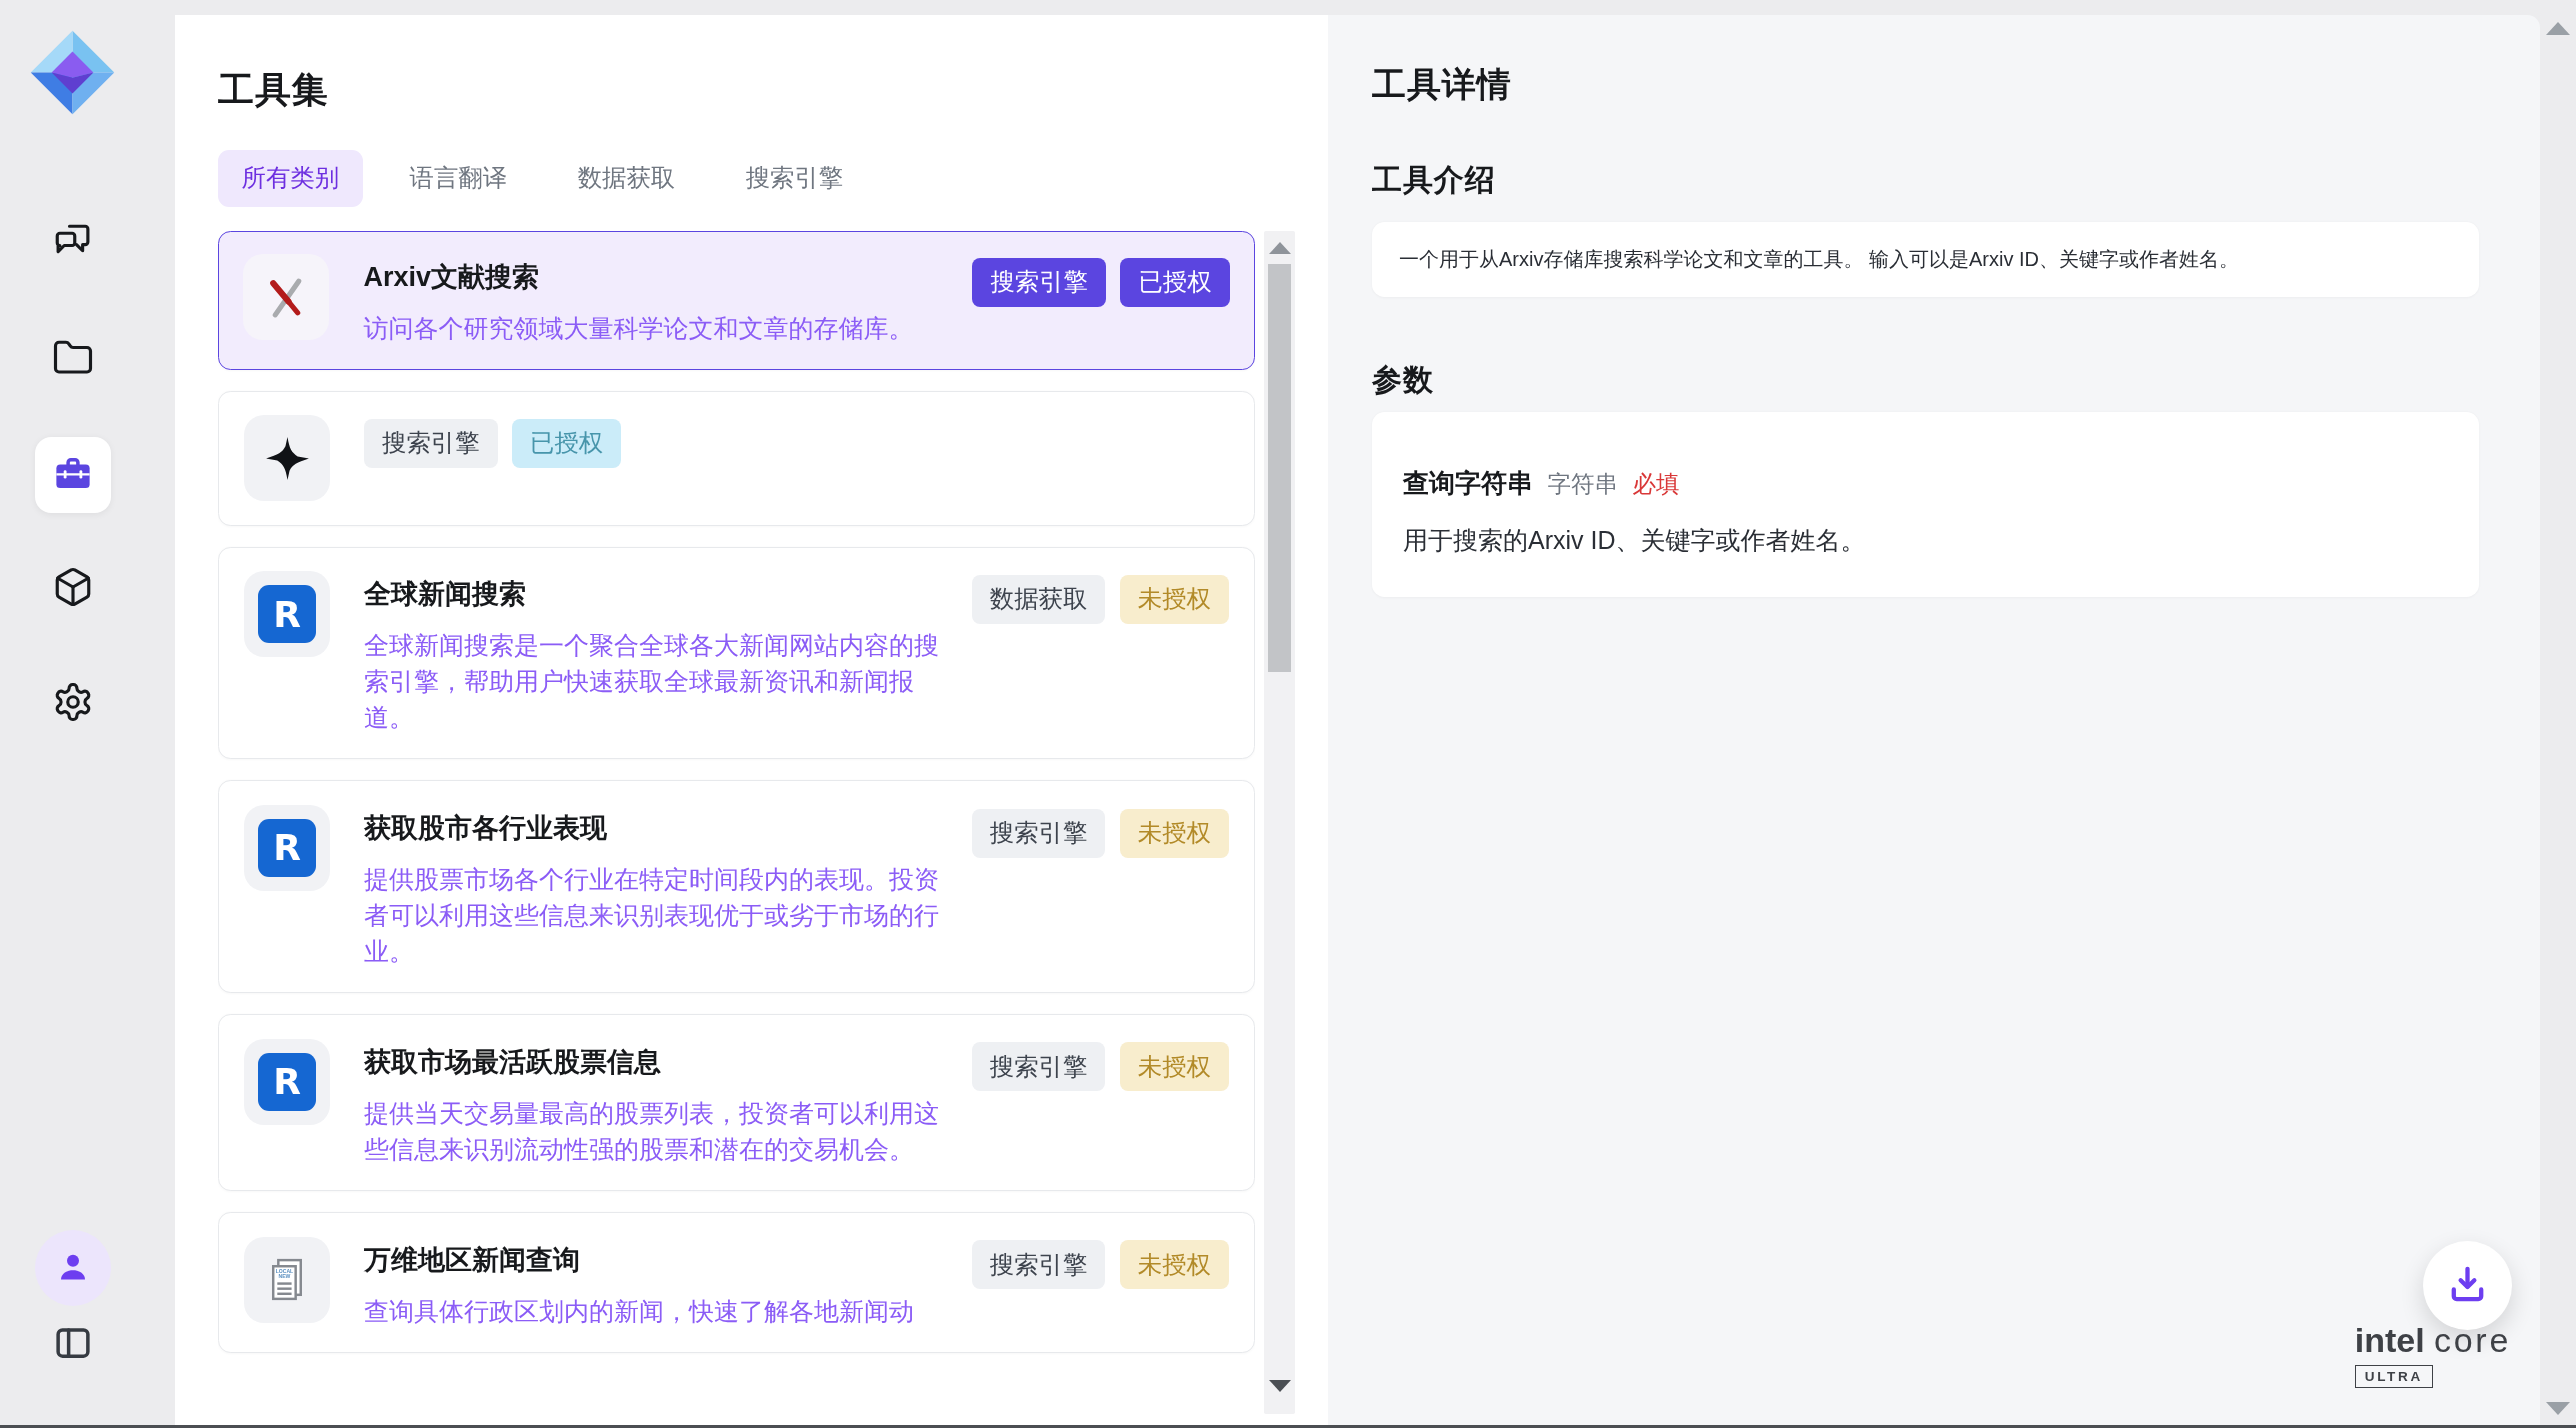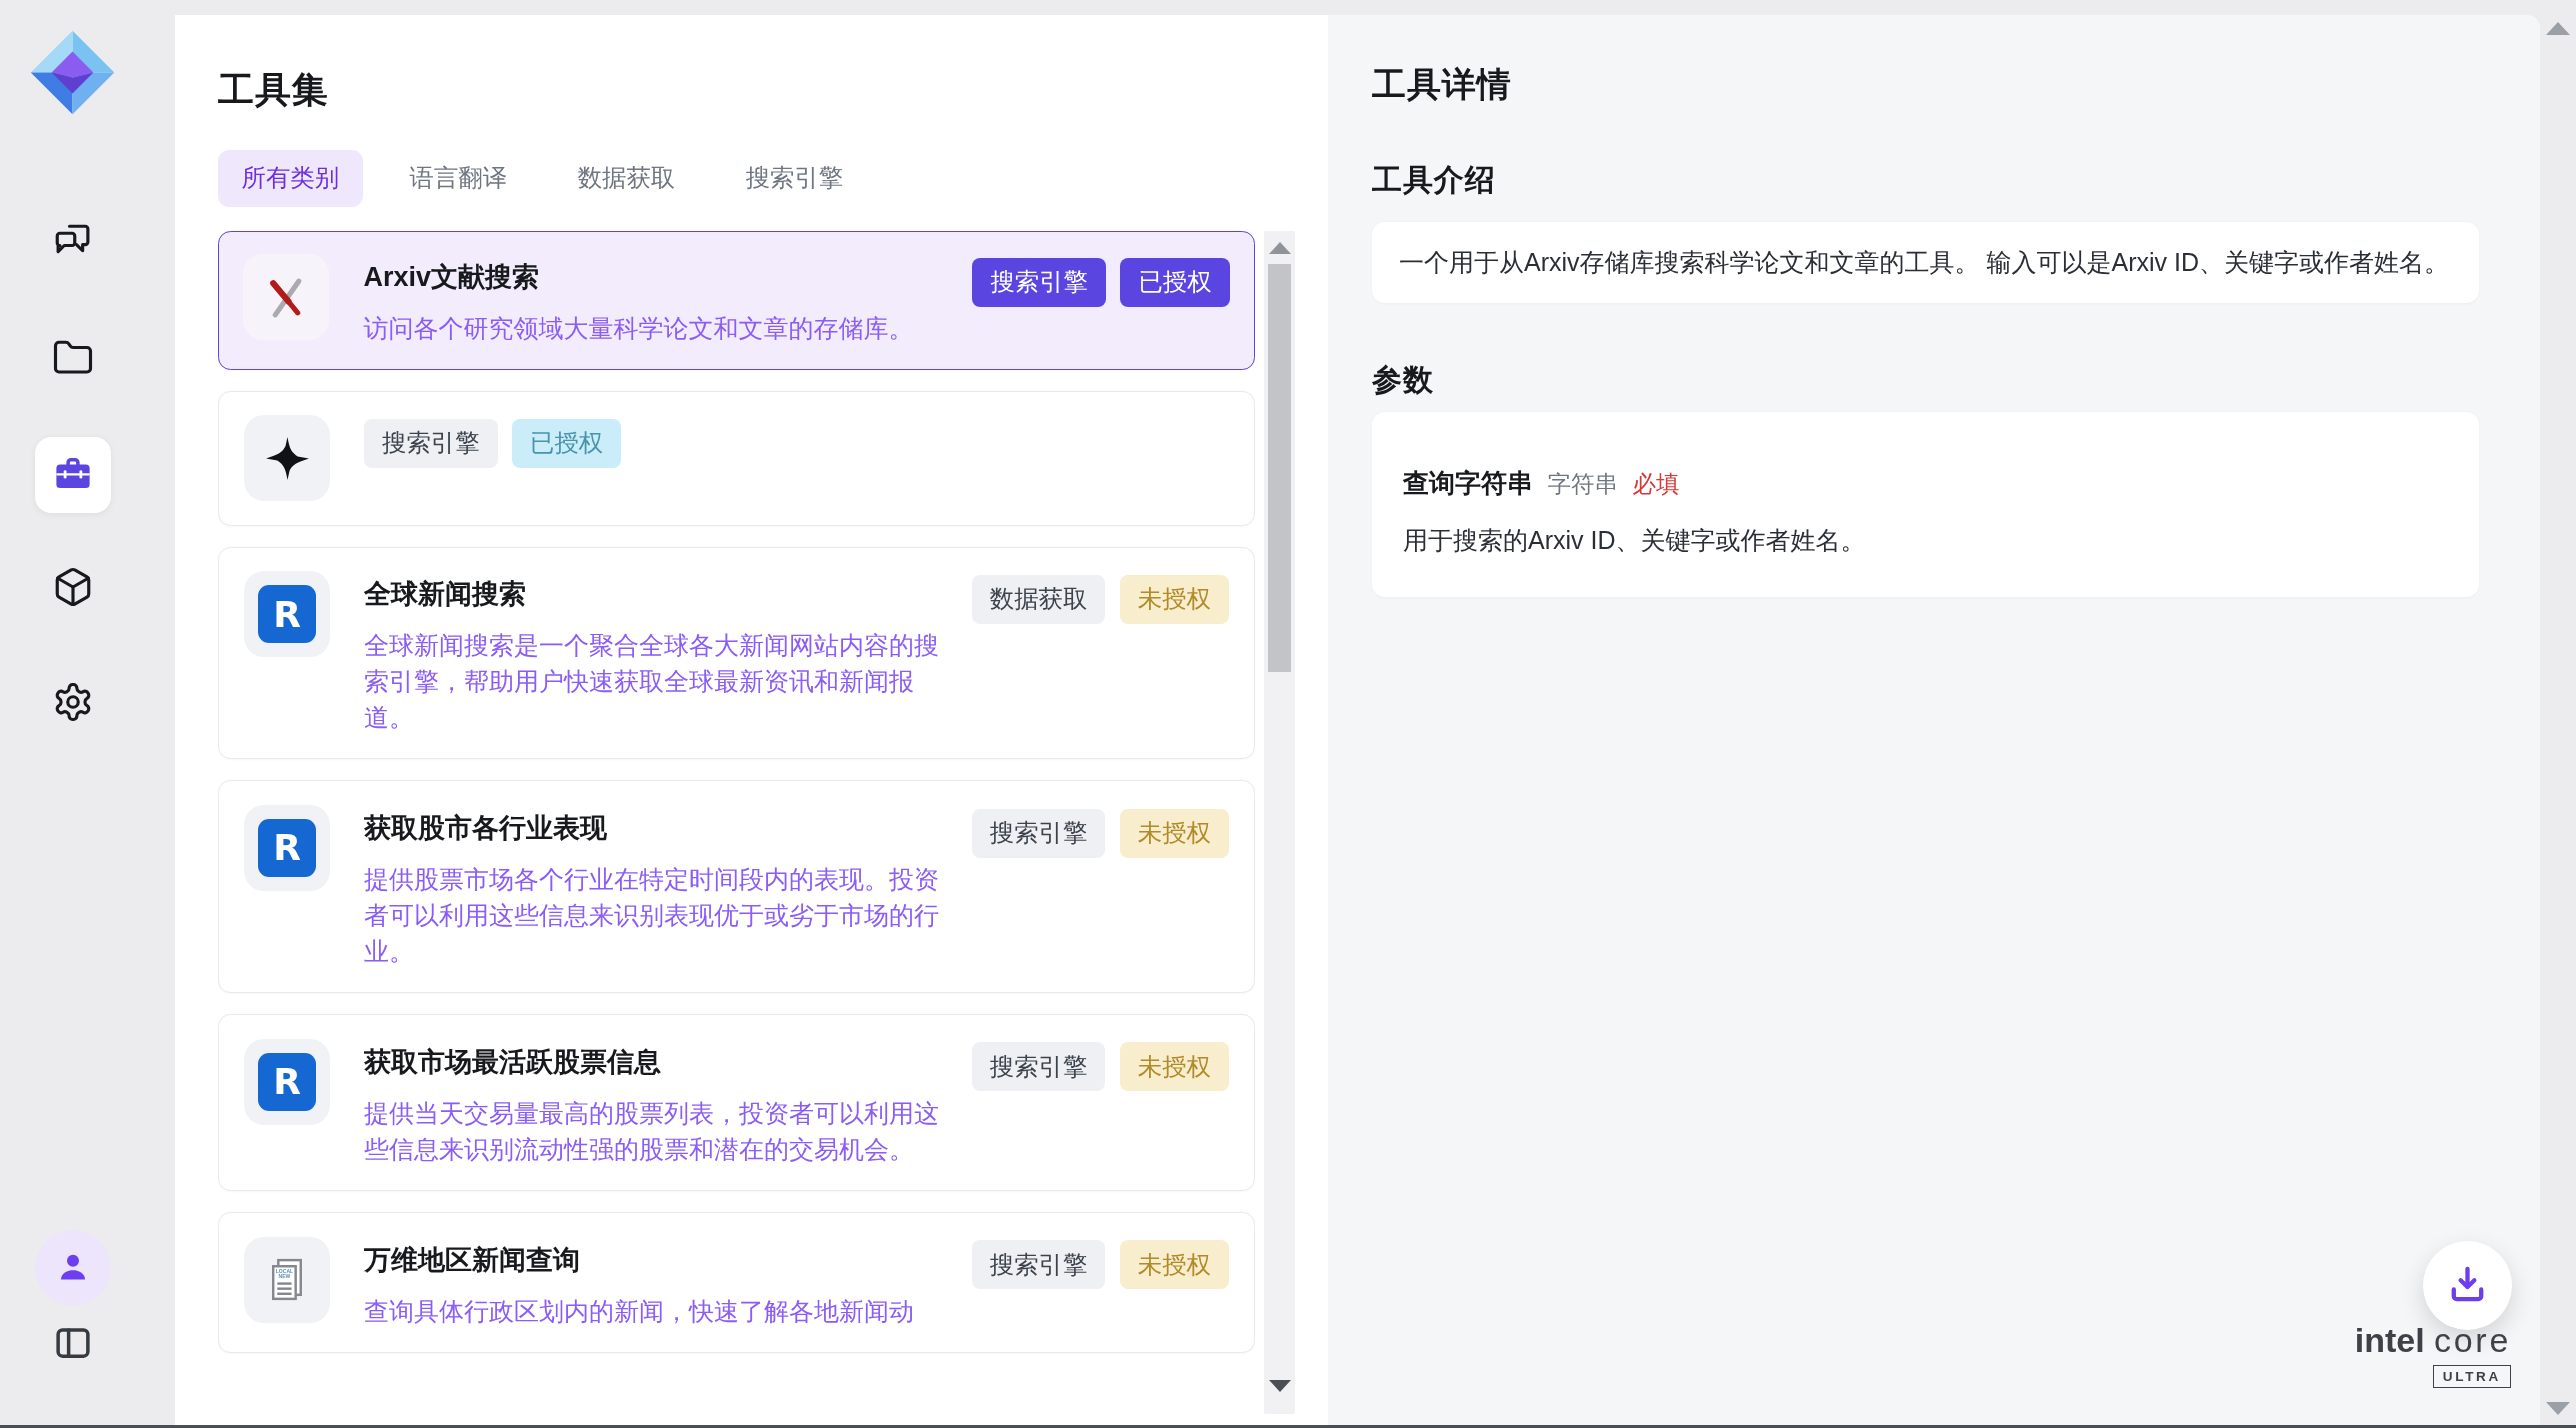--- a/index.html
+++ b/index.html
@@ -85,41 +85,41 @@
   .tri-up, .tri-down { position:absolute; left:50%; transform:translateX(-50%); width:0; height:0; }
   .tri-up    { top:11px;  border-left:11.7px solid transparent; border-right:11.7px solid transparent; border-bottom:12.6px solid #8f949a; }
   .tri-down  { bottom:22px; border-left:11.7px solid transparent; border-right:11.7px solid transparent; border-top:12.6px solid #4b4f54; }
   .inner-thumb { position:absolute; left:3.6px; top:33px; width:23.5px; height:408px; background:#c2c4c7; }
   .detail-title { position:absolute; left:44px; top:47px; font-size:34px; font-weight:700; letter-spacing:0.9px; }
   .section-h { font-size:30px; font-weight:700; letter-spacing:0.9px; }
   .intro-h { position:absolute; left:44px; top:145px; }
   .intro-card {
     position:absolute; left:44px; right:61px; top:207px;
     background:#ffffff; border-radius:12.6px; padding:24.4px 27px;
-    font-size:25px; color:#2a2e35; box-shadow:0 0.9px 2.7px rgba(0,0,0,.04);
+    font-size:20px; color:#2a2e35; box-shadow:0 0.9px 2.7px rgba(0,0,0,.04);
   }
   .params-h { position:absolute; left:44px; top:345px; }
   .params-card {
     position:absolute; left:44px; right:61px; top:397px;
     background:#ffffff; border-radius:12.6px; padding:54px 31px 40px 31px;
     box-shadow:0 0.9px 2.7px rgba(0,0,0,.04);
   }
   .param-line { display:flex; align-items:baseline; gap:14.5px; margin-bottom:23.5px; }
   .param-name { font-size:26px; font-weight:700; }
   .param-type { font-size:23.5px; color:#6f7680; }
   .param-required { font-size:23.5px; color:#d93838; }
   .param-desc { font-size:25px; color:#2a2e35; }
 
   
   .fab {
     position:absolute; left:2423px; top:1241px; width:89px; height:89px; border-radius:50%;
     background:#ffffff; box-shadow:0 9px 25px rgba(0,0,0,.14);
     display:flex; align-items:center; justify-content:center; cursor:pointer;
   }
-  .intel { position:absolute; right:65px; top:1321px; text-align:right; color:#3e4146; }
+  .intel { position:absolute; right:65px; top:1321px; color:#3e4146; }
   .intel-line { font-size:34px; white-space:nowrap; }
   .intel-b { font-weight:700; letter-spacing:0; }
   .intel-c { font-weight:400; letter-spacing:2.7px; }
   .ultra-box {
     display:inline-block; margin-top:5.4px; border:1.8px solid #3e4146;
     font-size:13.5px; letter-spacing:2.7px; padding:2.7px 9px; font-weight:700;
   }
 
   
   .outer-scrollbar { position:absolute; right:0; top:0; width:36px; height:100%; background:#ececee; }

